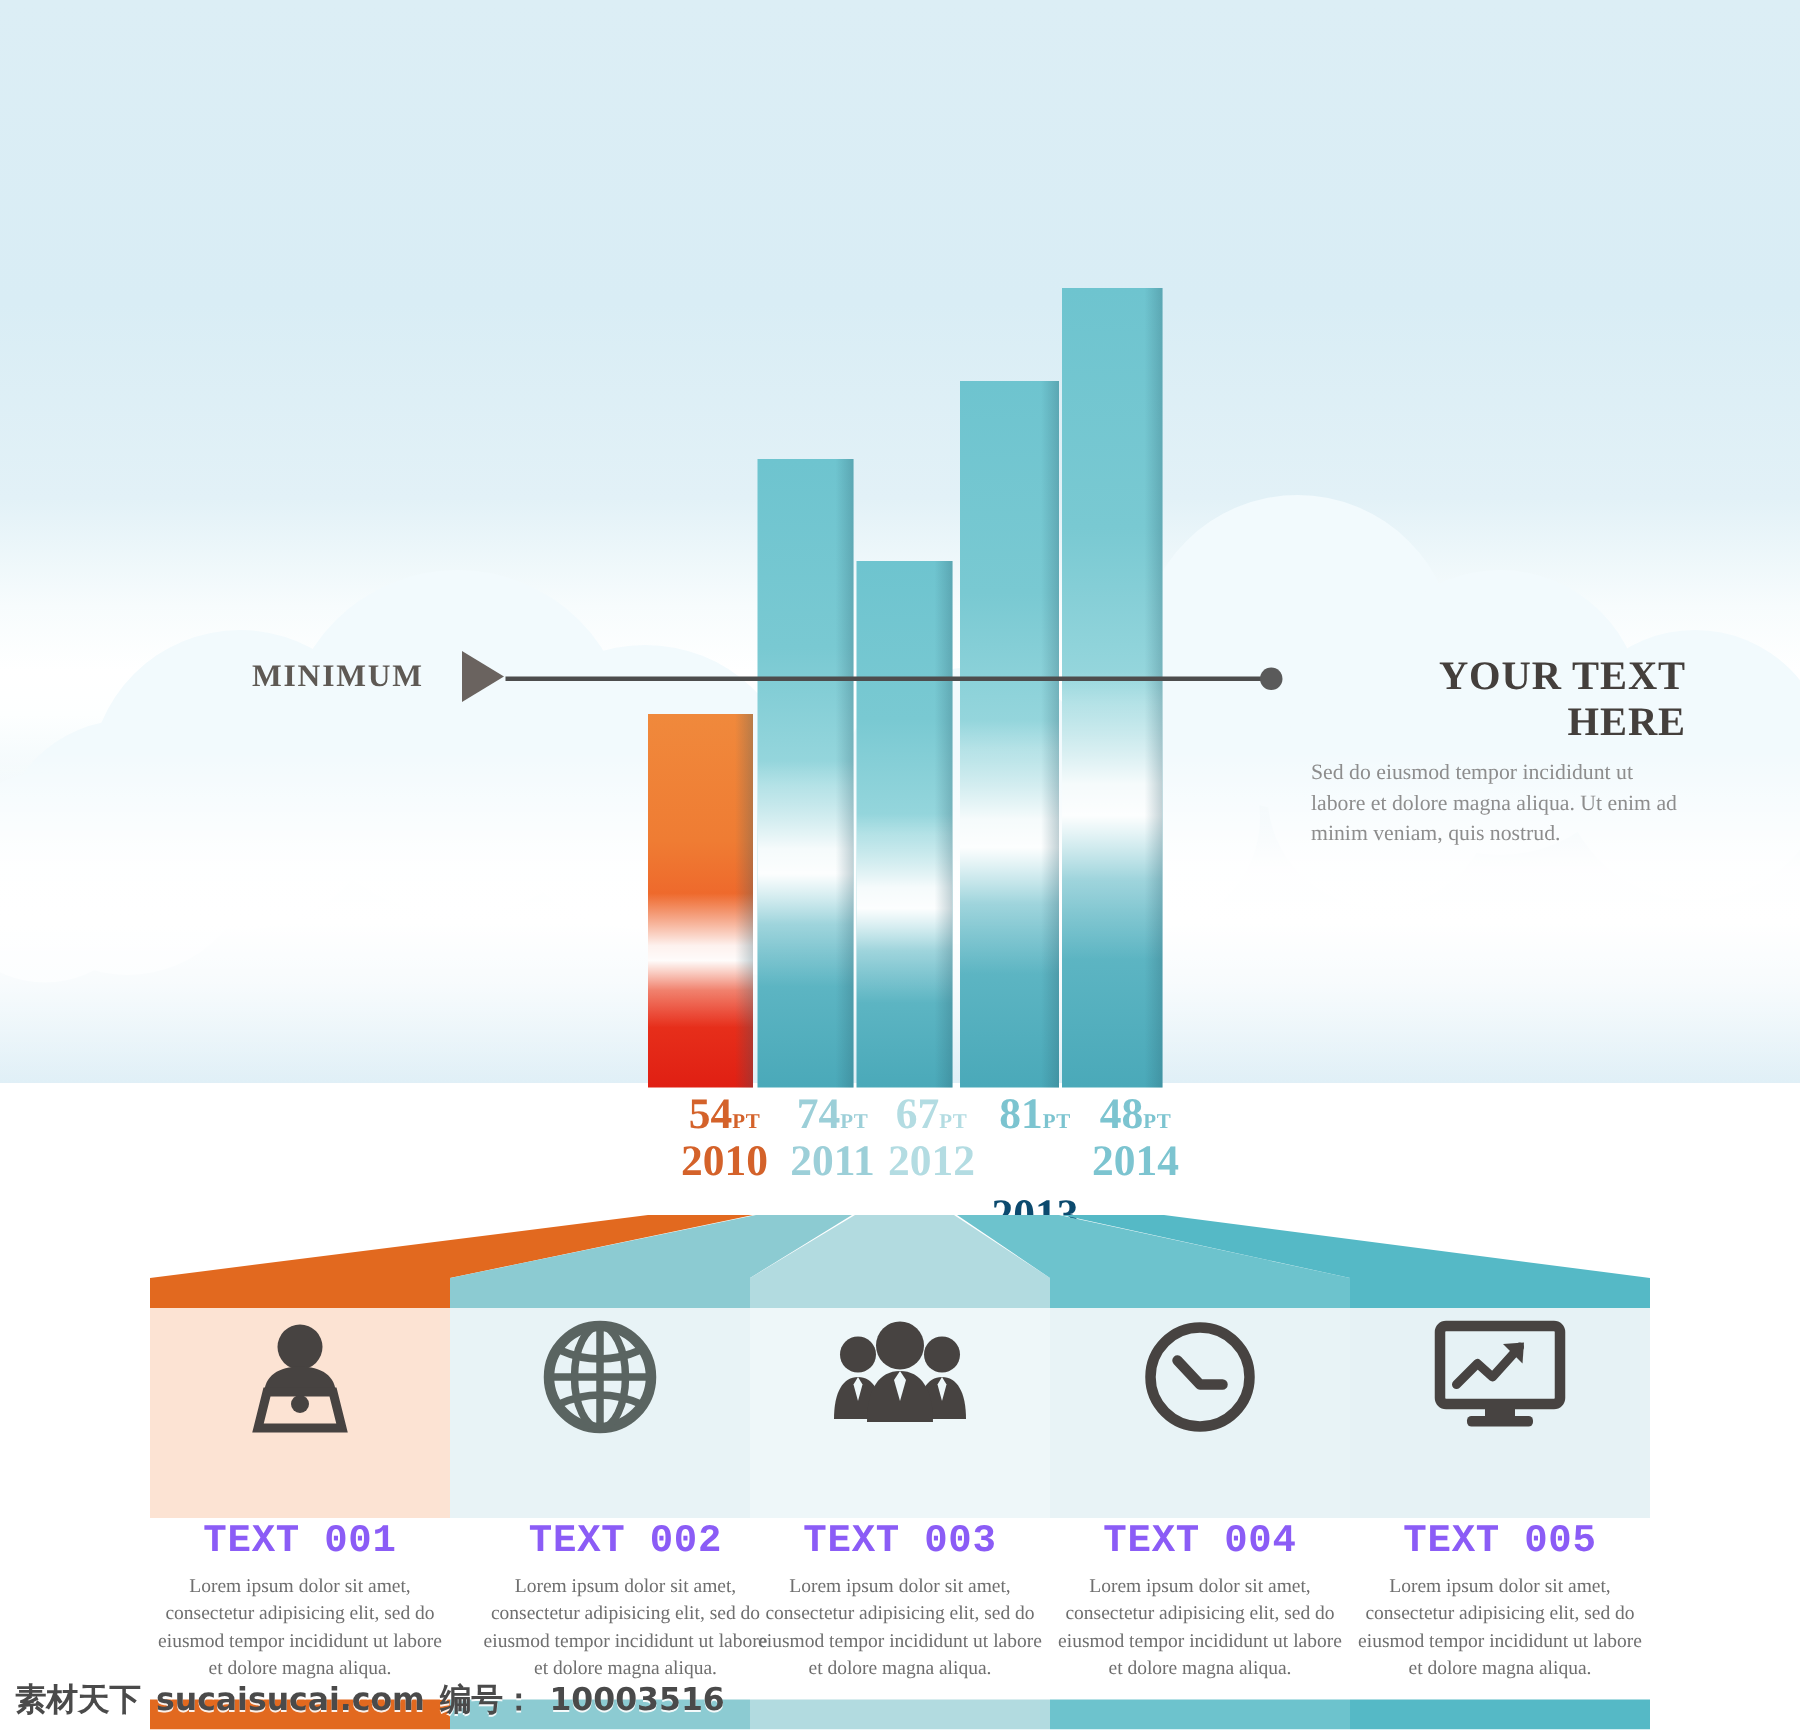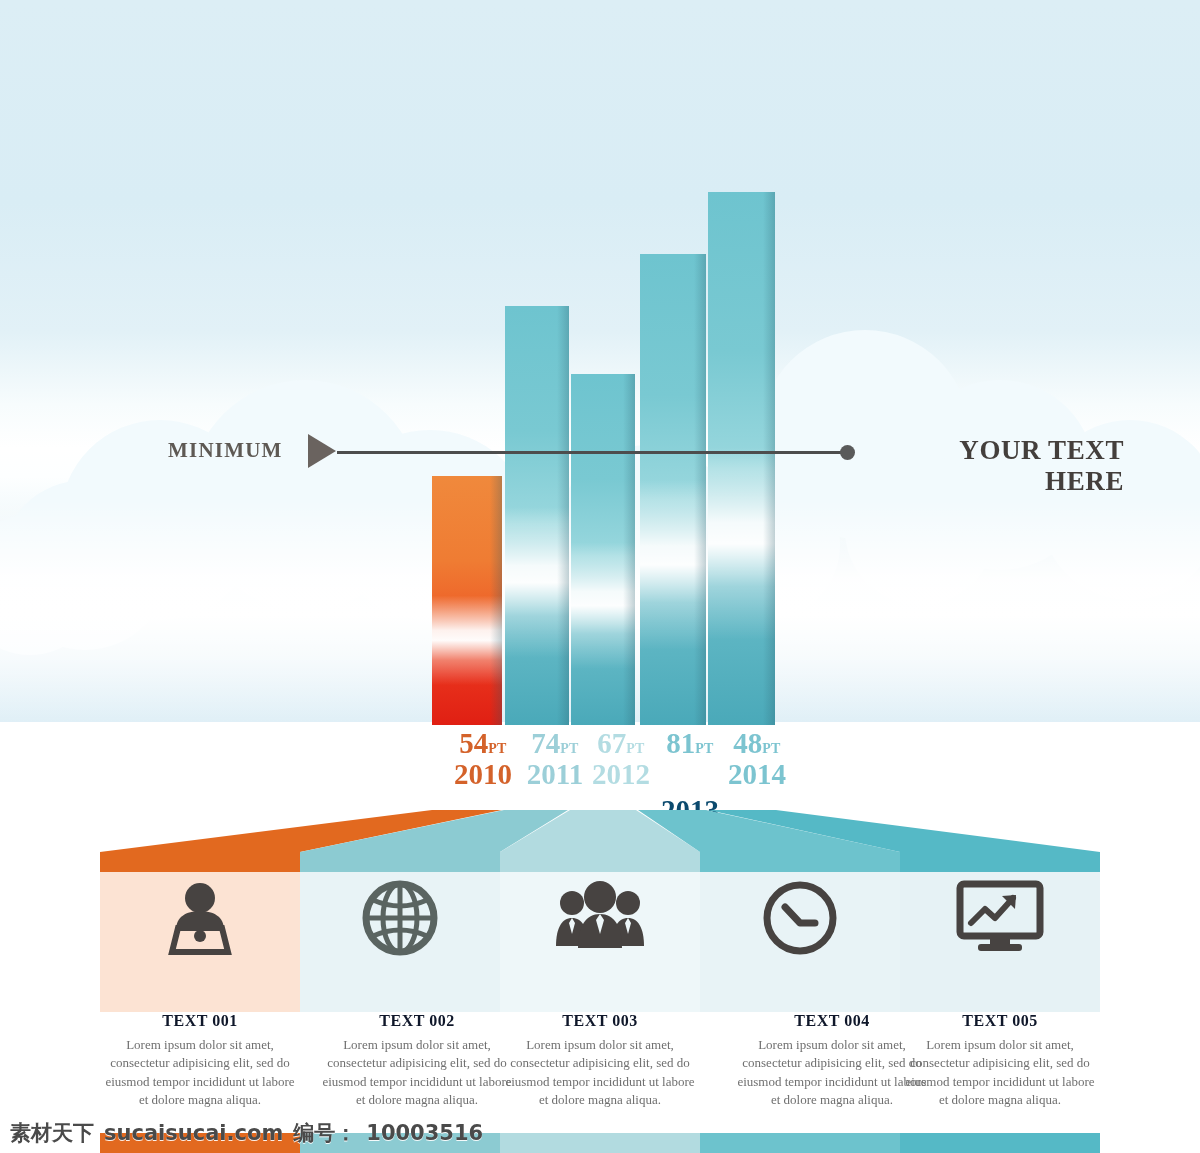--- a/index.html
+++ b/index.html
@@ -98,22 +98,22 @@
   .cols{position:absolute;left:100px;top:852px;width:1000px;height:160px;}
   .col{position:absolute;top:0;width:200px;height:160px;}
   .col .cap{position:absolute;left:0;top:0;width:200px;height:20px;}
   .col .body{position:absolute;left:0;top:20px;width:200px;height:140px;}
   .col .icon{position:absolute;left:0;top:24px;width:200px;text-align:center;}
 
   
   .texts{position:absolute;left:100px;top:1012px;width:1000px;height:120px;}
   .tcol{position:absolute;top:0;width:200px;text-align:center;}
   .tcol h3{
-    margin:0;font-family:Liberation Serif, serif;font-weight:bold;font-size:16px;
-    letter-spacing:.5px;color:#0f172a;
+    margin:0;font-family:Liberation Mono, monospace;font-weight:bold;font-size:26px;
+    letter-spacing:.5px;color:#8b5cf6;
   }
   .tcol p{
     margin:6px 4px 0 4px;font-family:"Liberation Serif", serif;font-size:13px;
     line-height:1.42;color:#6f6f6f;
   }
 
   
   .strip{position:absolute;left:100px;top:1133px;width:1000px;height:20px;}
   .strip span{position:absolute;top:0;height:20px;width:200px;display:block;}
 
@@ -181,20 +181,21 @@
     </div>
   </div>
 
   <div class="minlabel">MINIMUM</div>
   <div class="mintri"></div>
   <div class="minline"></div>
   <div class="mindot"></div>
 
   <div class="rt">
     <h2>YOUR TEXT HERE</h2>
+    <p>Sed do eiusmod tempor incididunt ut labore et dolore magna aliqua. Ut enim ad minim veniam, quis nostrud.</p>
   </div>
 
   <div class="values">
     <div class="vcol" style="left:424px;width:86px;">
       <div><span class="vnum" style="color: rgb(212, 98, 42);">54</span><span class="vpt" style="color: rgb(212, 98, 42);">PT</span></div>
       <div class="vyear" style="color: rgb(212, 98, 42);">2010</div>
     </div>
     <div class="vcol" style="left:496px;width:86px;">
       <div><span class="vnum" style="color: rgb(156, 207, 216);">74</span><span class="vpt" style="color: rgb(156, 207, 216);">PT</span></div>
       <div class="vyear" style="color: rgb(156, 207, 216);">2011</div>
@@ -303,21 +304,21 @@
       <p>Lorem ipsum dolor sit amet, consectetur adipisicing elit, sed do eiusmod tempor incididunt ut labore et dolore magna aliqua.</p>
     </div>
     <div class="tcol" style="left:217px;">
       <h3>TEXT 002</h3>
       <p>Lorem ipsum dolor sit amet, consectetur adipisicing elit, sed do eiusmod tempor incididunt ut labore et dolore magna aliqua.</p>
     </div>
     <div class="tcol" style="left:400px;">
       <h3>TEXT 003</h3>
       <p>Lorem ipsum dolor sit amet, consectetur adipisicing elit, sed do eiusmod tempor incididunt ut labore et dolore magna aliqua.</p>
     </div>
-    <div class="tcol" style="left:632px;">
+    <div class="tcol" style="left:600px;">
       <h3>TEXT 004</h3>
       <p>Lorem ipsum dolor sit amet, consectetur adipisicing elit, sed do eiusmod tempor incididunt ut labore et dolore magna aliqua.</p>
     </div>
     <div class="tcol" style="left:800px;">
       <h3>TEXT 005</h3>
       <p>Lorem ipsum dolor sit amet, consectetur adipisicing elit, sed do eiusmod tempor incididunt ut labore et dolore magna aliqua.</p>
     </div>
   </div>
 
   <div class="strip">

